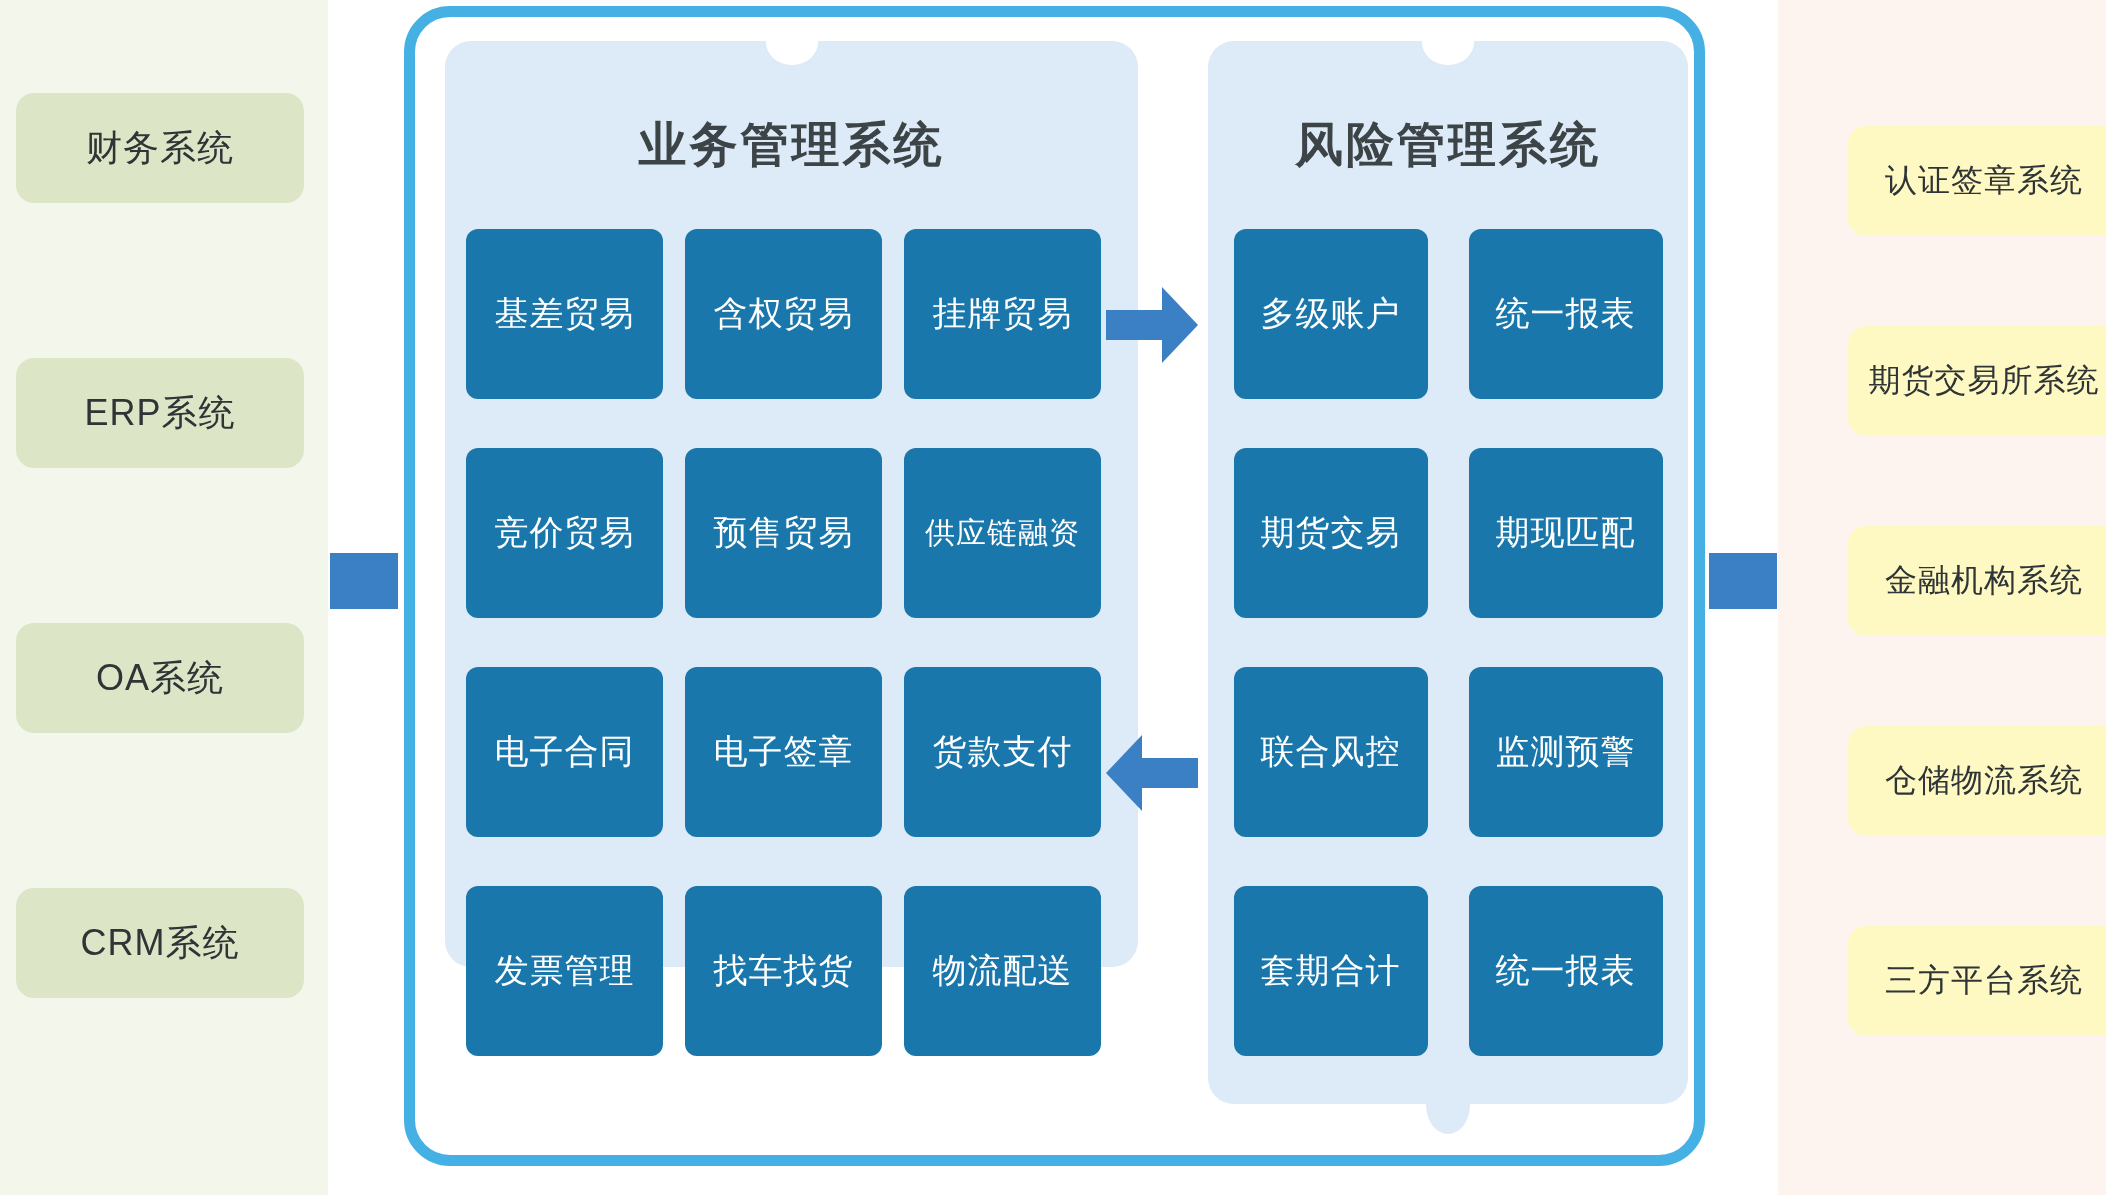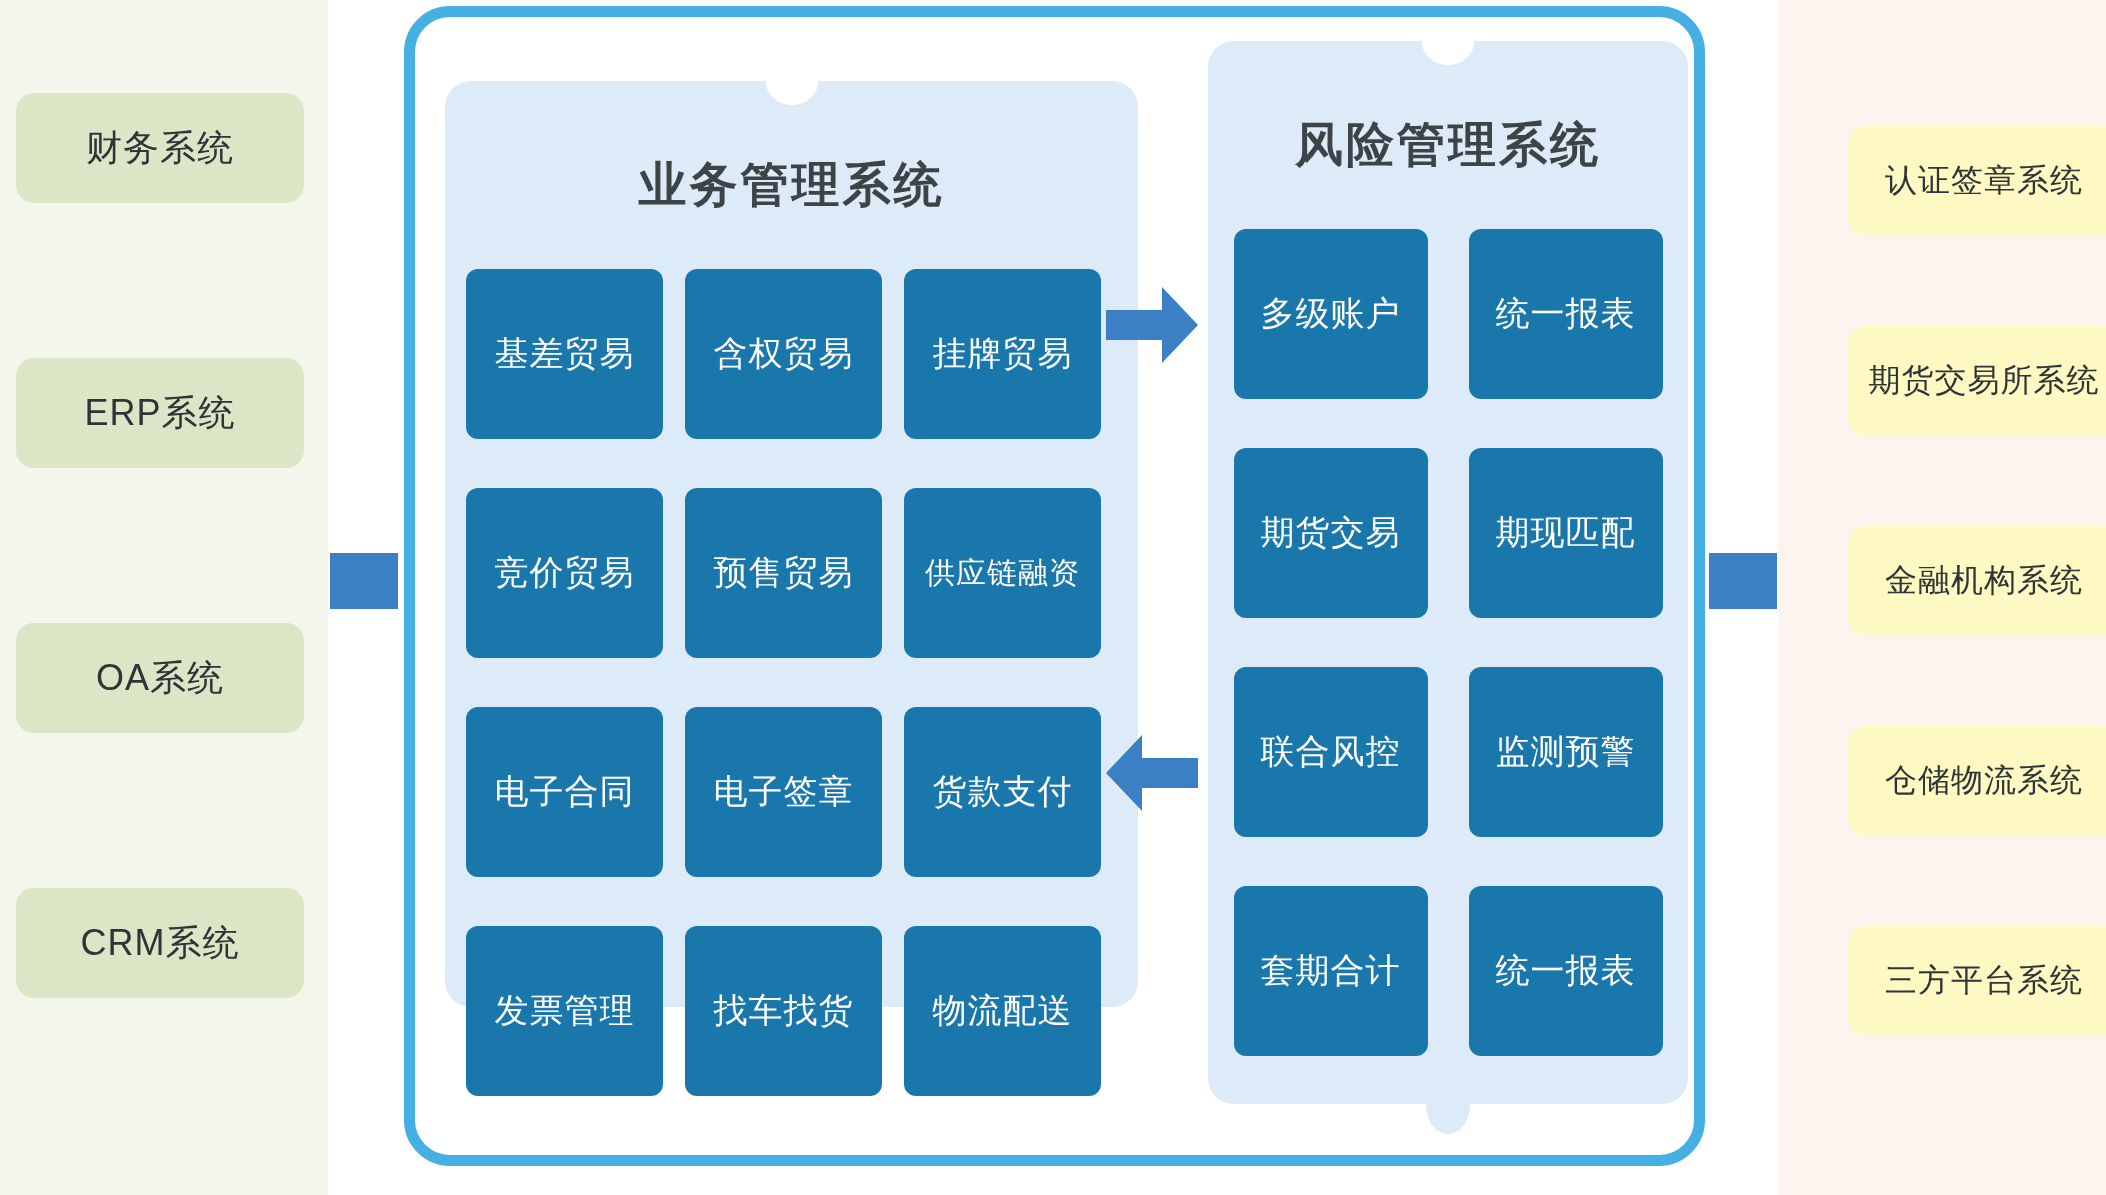--- a/index.html
+++ b/index.html
@@ -86,21 +86,21 @@
     background: #ffffff;
   }
 
   
   .panel {
     position: absolute;
     box-sizing: border-box;
     background: #ddeaf7;
     border-radius: 26px;
   }
-  #panel-business { left: 445px; top: 41px; width: 693px; height: 926px; margin-top: 40px; }
+  #panel-business { left: 445px; top: 41px; width: 693px; height: 926px; }
   #panel-risk     { left: 1208px; top: 41px; width: 480px; height: 1063px; }
 
   
   .panel-notch {
     position: absolute;
     top: -2px;
     left: 50%;
     transform: translateX(-50%);
     width: 52px;
     height: 26px;

